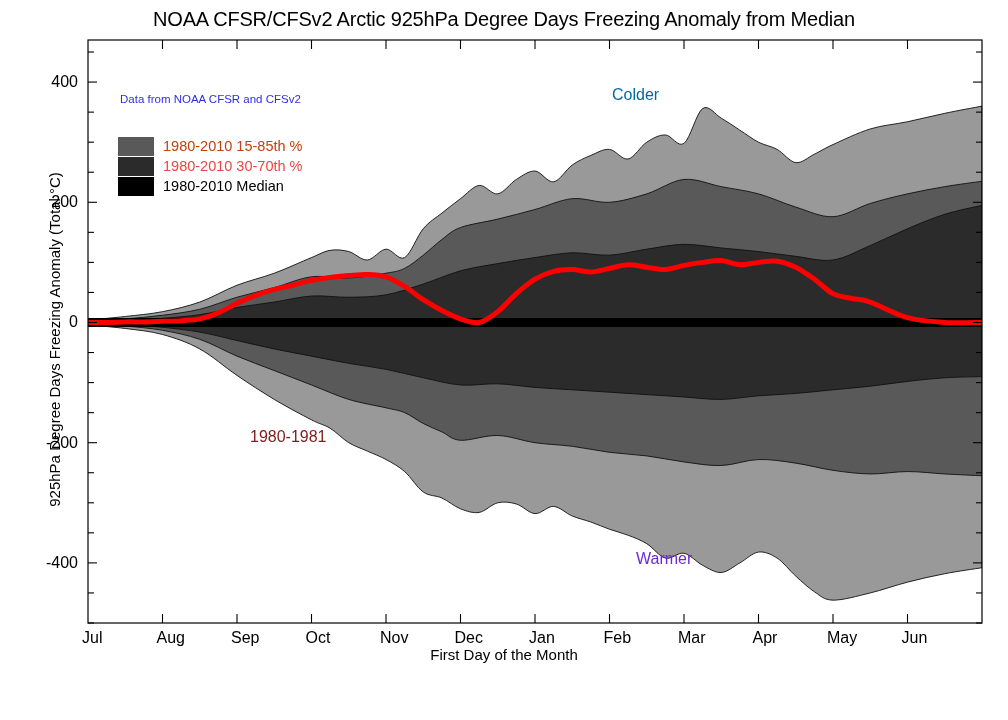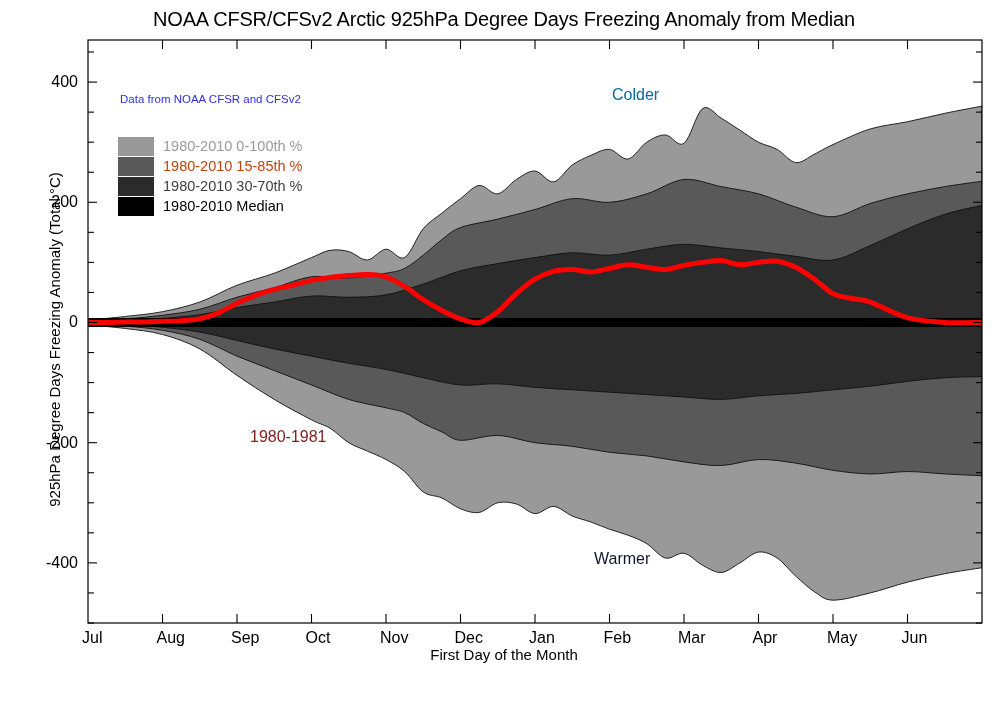--- a/index.html
+++ b/index.html
@@ -142,35 +142,31 @@
       <div class="xtick" style="left: 678px; top: 630px;">Mar</div>
       <div class="xtick" style="left: 752.5px; top: 630px;">Apr</div>
       <div class="xtick" style="left: 827px; top: 630px;">May</div>
       <div class="xtick" style="left: 901.5px; top: 630px;">Jun</div>
     </div>
 
   <div class="credit" style="left:120px;top:92px;">Data from NOAA CFSR and CFSv2</div>
 
   <div class="legend" id="legend">
       <div class="lgrow">
-        <div class="sw" style="background: rgb(153, 153, 153);"></div>
-        <div class="lgtxt" style="color: rgb(153, 153, 153);">1980-2010 0-100th %</div>
-      </div>
-      <div class="lgrow">
         <div class="sw" style="background: rgb(89, 89, 89);"></div>
         <div class="lgtxt" style="color: #c2410c;">1980-2010 15-85th %</div>
       </div>
       <div class="lgrow">
         <div class="sw" style="background: rgb(43, 43, 43);"></div>
-        <div class="lgtxt" style="color: #404040; text-align: right;">1980-2010 30-70th %</div>
+        <div class="lgtxt" style="color: #ef4444; text-align: right;">1980-2010 30-70th %</div>
       </div>
       <div class="lgrow">
         <div class="sw" style="background: rgb(0, 0, 0);"></div>
         <div class="lgtxt" style="color: rgb(0, 0, 0);">1980-2010 Median</div>
       </div>
     </div>
 
   <div id="annotations">
       <div class="note" style="left: 612px; top: 86px; color: #0369a1;">Colder</div>
-      <div class="note" style="left: 594px; top: 550px; color: #0f172a;">Warmer</div>
+      <div class="note" style="left: 636px; top: 550px; color: #6d28d9;">Warmer</div>
       <div class="note" style="left: 250px; top: 428px; color: #7f1d1d;">1980-1981</div>
     </div>
 </div>
 
 </body></html>

